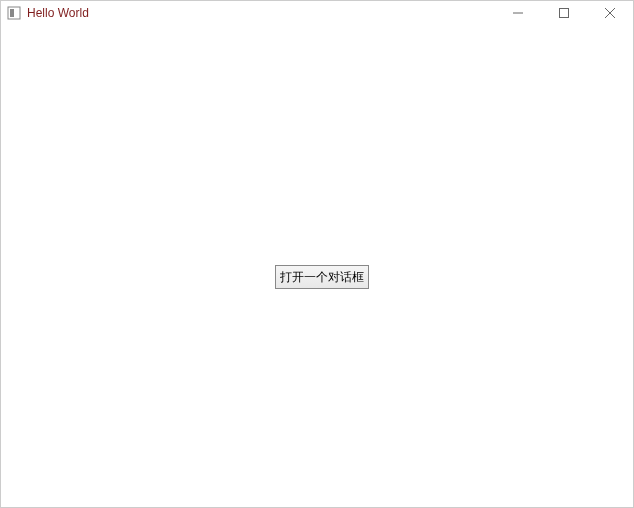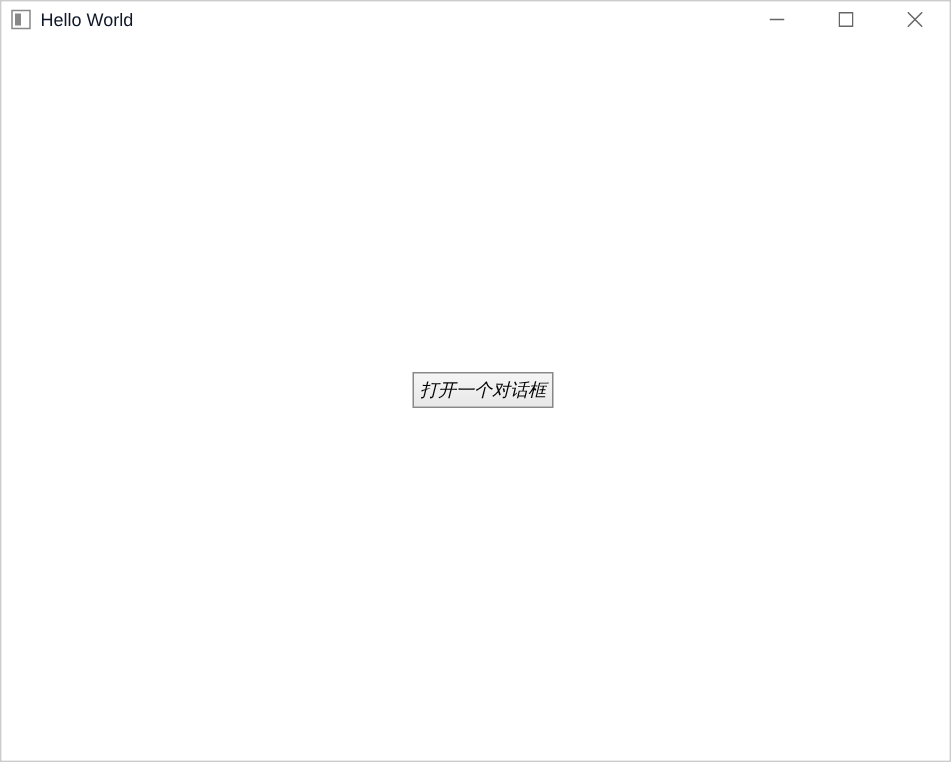--- a/index.html
+++ b/index.html
@@ -33,21 +33,21 @@
     .app-icon {
       width: 14px;
       height: 14px;
       display: inline-block;
     }
     .app-icon svg {
       display: block;
     }
     .title-text {
       font-size: 12px;
-      color: #0f172a;
+      color: #7f1d1d;
     }
     .window-controls {
       display: flex;
       height: 100%;
       align-items: stretch;
     }
     .win-btn {
       width: 46px;
       display: flex;
       align-items: center;
@@ -60,30 +60,29 @@
       fill: none;
     }
     .content-area {
       position: relative;
       height: calc(100% - 24px);
       background: #ffffff;
     }
     .main-button {
       position: absolute;
       left: 274px;
-      top: 223px;
+      top: 240px;
       background: linear-gradient(#f5f5f5, #e8e8e8);
       border: 1px solid #888888;
       font-family: "Microsoft YaHei", "SimSun", sans-serif;
       font-size: 12px;
       color: #000000;
       padding: 4px 4px;
       cursor: pointer;
       line-height: 14px;
-      font-style: italic;
     }
   </style>
 </head>
 <body>
 
 <div class="title-bar">
   <div class="title-left">
     <span class="app-icon">
       <svg width="14" height="14" viewBox="0 0 14 14">
         <rect x="1" y="1" width="12" height="12" fill="none" stroke="#888888" stroke-width="1"></rect>

